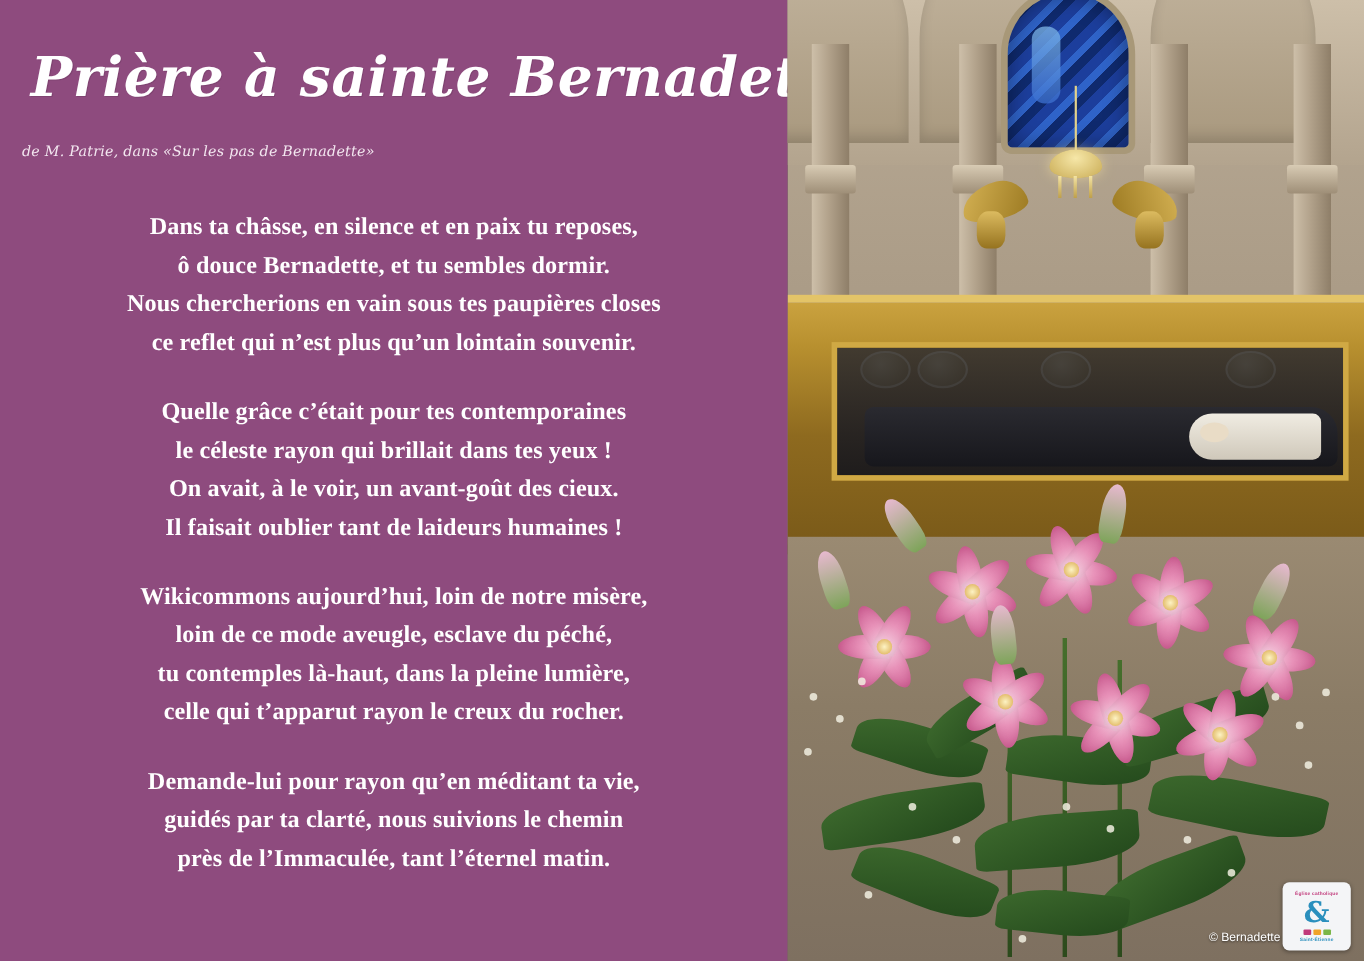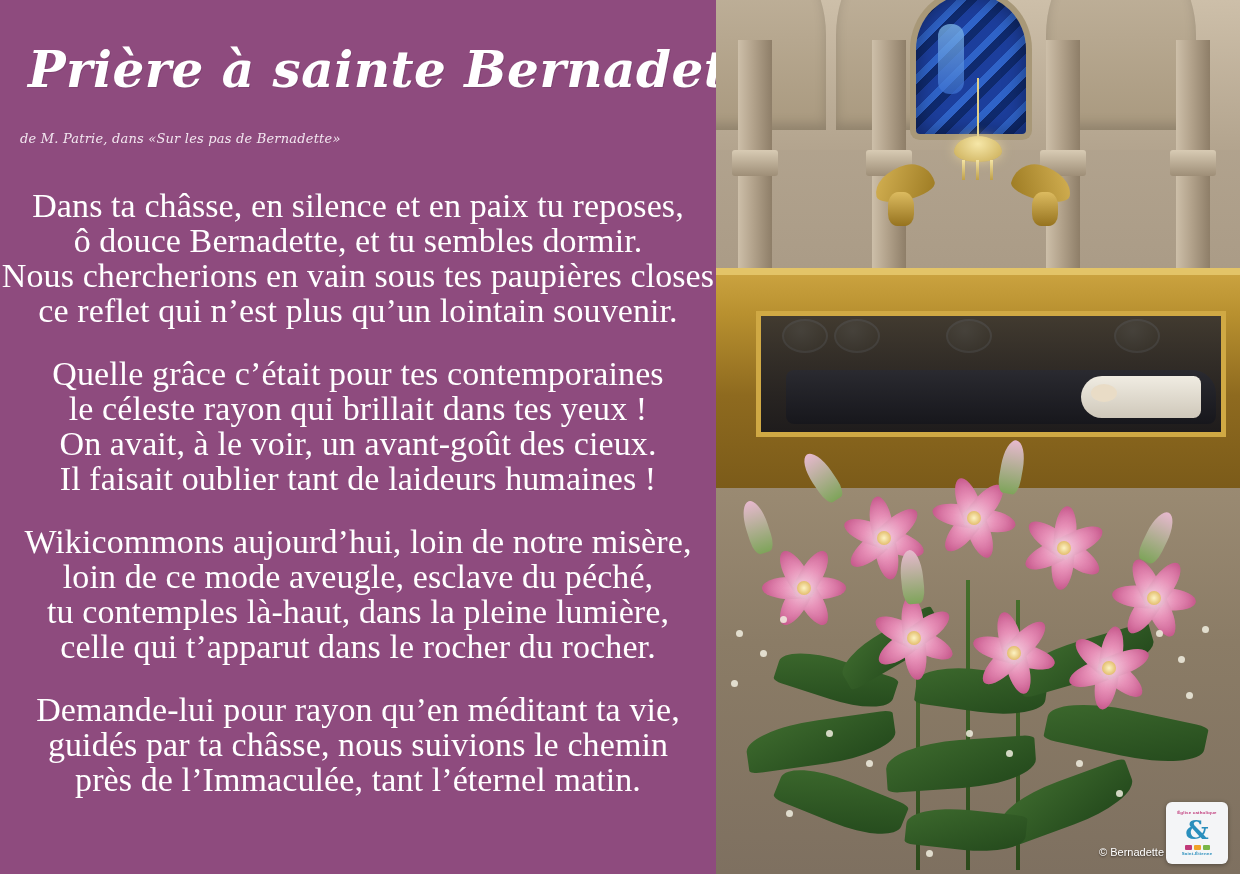--- a/index.html
+++ b/index.html
@@ -65,24 +65,25 @@
   }
   .stanza {
     margin: 0 0 28px 0;
   }
   .stanza:last-child {
     margin-bottom: 0;
   }
   .line {
     color: #ffffff;
     font-family: "Liberation Serif", serif;
-    font-size: 34px;
+    font-size: 22px;
     line-height: 35px;
     letter-spacing: 0.1px;
     white-space: nowrap;
+    font-weight: bold;
   }
   
   .photo {
     position: absolute;
     left: 716px;
     top: 0;
     width: 524px;
     height: 874px;
     overflow: hidden;
     background: #6d6258;
@@ -382,26 +383,26 @@
         <div class="line">Quelle grâce c’était pour tes contemporaines</div>
         <div class="line">le céleste rayon qui brillait dans tes yeux !</div>
         <div class="line">On avait, à le voir, un avant-goût des cieux.</div>
         <div class="line">Il faisait oublier tant de laideurs humaines !</div>
       </div>
 
       <div class="stanza">
         <div class="line">Wikicommons aujourd’hui, loin de notre misère,</div>
         <div class="line">loin de ce mode aveugle, esclave du péché,</div>
         <div class="line">tu contemples là-haut, dans la pleine lumière,</div>
-        <div class="line">celle qui t’apparut dans le rocher du rocher.</div>
+        <div class="line">celle qui t’apparut rayon le creux du rocher.</div>
       </div>
 
       <div class="stanza">
         <div class="line">Demande-lui pour rayon qu’en méditant ta vie,</div>
-        <div class="line">guidés par ta châsse, nous suivions le chemin</div>
+        <div class="line">guidés par ta clarté, nous suivions le chemin</div>
         <div class="line">près de l’Immaculée, tant l’éternel matin.</div>
       </div>
 
     </div>
   </div>
 
   <div class="photo">
 
     <div class="ph-wall"></div>
     <div class="ph-vault"></div>

